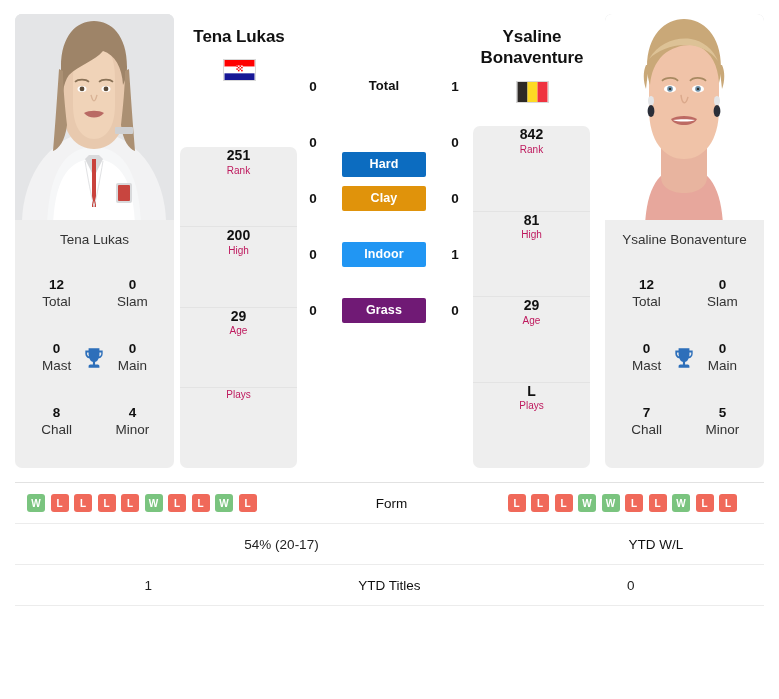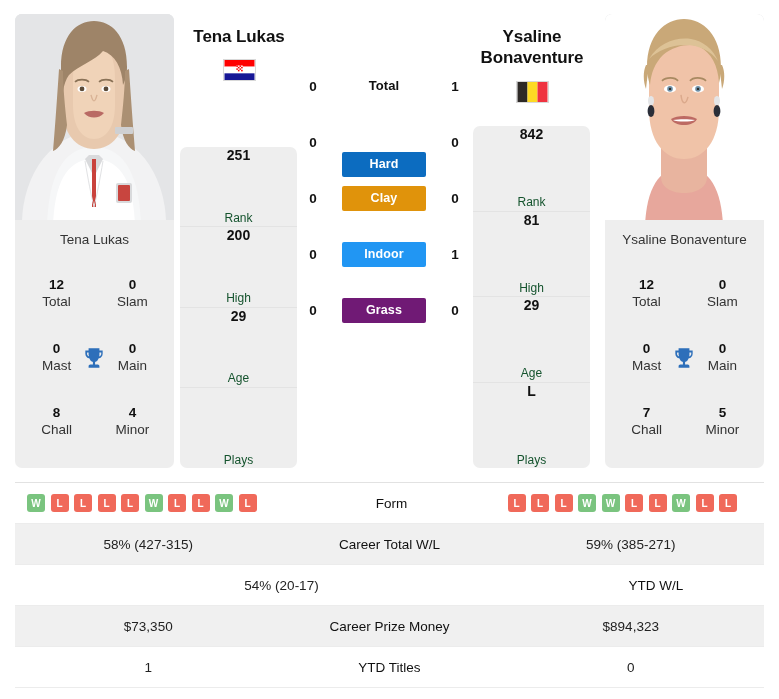--- a/index.html
+++ b/index.html
@@ -120,34 +120,34 @@
     border-radius: 7px;
     overflow: hidden;
   }
   .stat-col.left  { left: 180px; top: 147px; height: 321px; }
   .stat-col.right { left: 473px; top: 126px; height: 342px; }
   .sc-cell {
     height: 25%;
     display: flex;
     flex-direction: column;
     align-items: center;
-    justify-content: space-between;
+    justify-content: flex-start;
     border-bottom: 1px solid #e3e3e3;
     line-height: 1.28;
   }
   .sc-cell:last-child { border-bottom: none; }
   .sc-val {
     font-size: 14px;
     font-weight: bold;
     color: #111;
     min-height: 1px;
   }
   .sc-lab {
-    font-size: 12px;
-    color: #14532d;
+    font-size: 10px;
+    color: #be185d;
   }
 
   
   .h2h {
     position: absolute;
     left: 300px;
     top: 58px;
     width: 168px;
   }
   .h2h-row {
@@ -493,33 +493,23 @@
           <span class="form-badge" style="background: rgb(240, 105, 90);">L</span>
           <span class="form-badge" style="background: rgb(122, 196, 127);">W</span>
           <span class="form-badge" style="background: rgb(122, 196, 127);">W</span>
           <span class="form-badge" style="background: rgb(240, 105, 90);">L</span>
           <span class="form-badge" style="background: rgb(240, 105, 90);">L</span>
           <span class="form-badge" style="background: rgb(122, 196, 127);">W</span>
           <span class="form-badge" style="background: rgb(240, 105, 90);">L</span>
           <span class="form-badge" style="background: rgb(240, 105, 90);">L</span>
         </div>
       </div>
-      <div class="st-row alt">
-        <div class="st-side">58% (427-315)</div>
-        <div class="st-label">Career Total W/L</div>
-        <div class="st-side">59% (385-271)</div>
-      </div>
       <div class="st-row">
         <div class="st-side">54% (20-17)</div>
         <div class="st-label">YTD W/L</div>
-      </div>
-      <div class="st-row alt">
-        <div class="st-side">$73,350</div>
-        <div class="st-label">Career Prize Money</div>
-        <div class="st-side">$894,323</div>
       </div>
       <div class="st-row">
         <div class="st-side">1</div>
         <div class="st-label">YTD Titles</div>
         <div class="st-side">0</div>
       </div>
     </div>
 
 </div>
 

